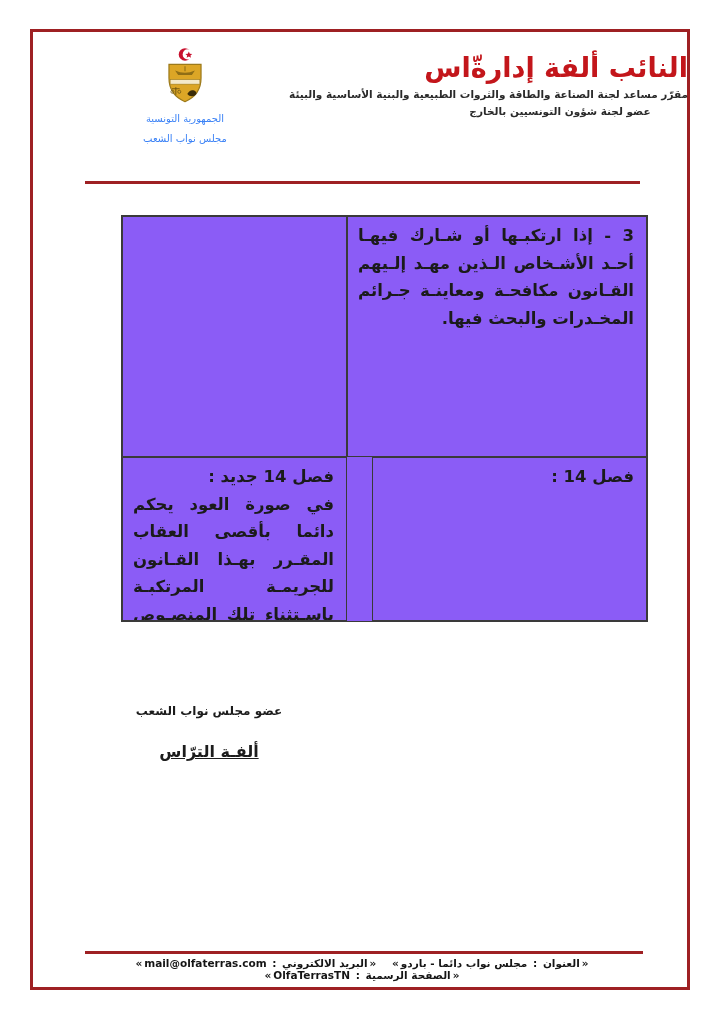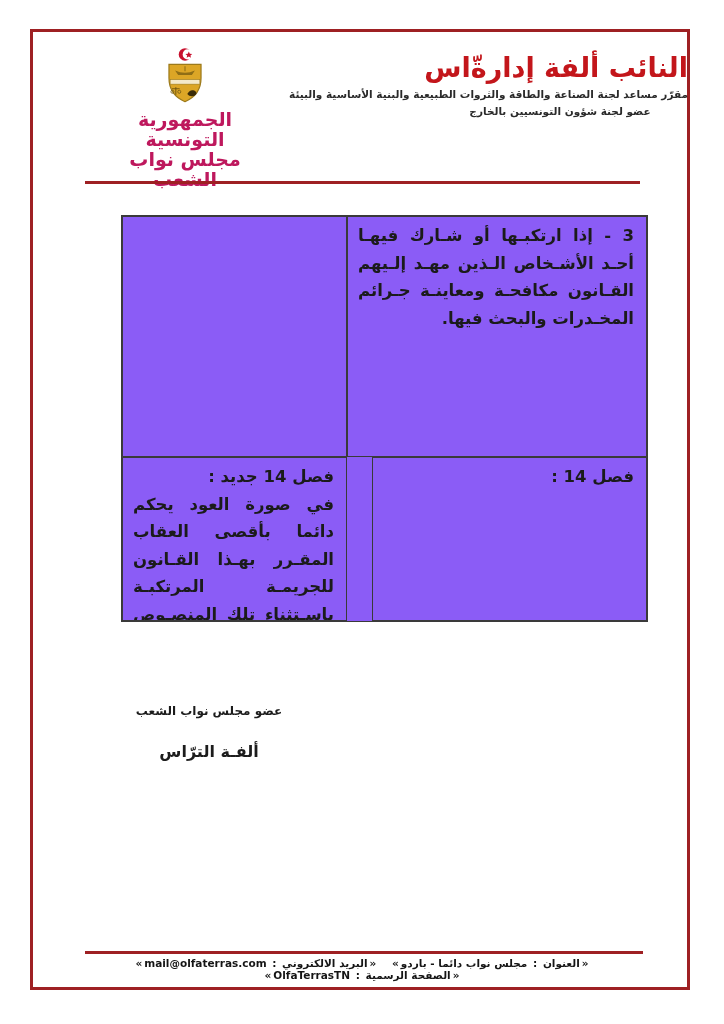--- a/index.html
+++ b/index.html
@@ -7,21 +7,21 @@
     position:relative;width:724px;height:1024px;background:#ffffff;overflow:hidden;
     font-family:"DejaVu Sans",sans-serif;color:#1c1c1c;
   }
   .frame{
     position:absolute;left:30px;top:29px;width:660px;height:961px;
     border:3px solid #9E2023;box-sizing:border-box;
   }
   
   .header-left{position:absolute;left:115px;top:46px;width:140px;text-align:center;}
   .emblem{display:block;margin:0 auto 5px auto;}
-  .hl-line{font-size:19px;font-weight:700;line-height:20px;direction:rtl;color:#be185d;}
+  .hl-line{font-size:10px;font-weight:400;line-height:20px;direction:rtl;color:#3b82f6;}
   
   .header-right{position:absolute;right:36px;top:50px;width:256px;text-align:center;direction:rtl;}
   .deputy-title{
     font-size:27px;font-weight:bold;color:#C3161B;line-height:36px;white-space:nowrap;
     letter-spacing:-1px;
   }
   .role{font-size:10.5px;font-weight:700;line-height:16.5px;color:#2a2a2a;white-space:nowrap;}
   
   .separator{position:absolute;left:85px;top:181px;width:555px;height:3px;background:#9E2023;}
   
@@ -34,21 +34,21 @@
     border:1px solid #3a3a3a;box-sizing:border-box;direction:rtl;
     padding:5px 12px 5px 10px;font-size:16.5px;font-weight:700;line-height:27.5px;
     text-align:justify;color:#1b1b1b;overflow:hidden;
   }
   .cell p{margin:0;}
   .cell p + p{margin-top:27px;}
   .cell-heading{font-weight:700;}
   
   .signature{position:absolute;left:118px;top:704px;width:182px;text-align:center;direction:rtl;}
   .sig-line1{font-size:12px;font-weight:700;}
-  .sig-line2{font-size:16px;font-weight:700;margin-top:24px;}
+  .sig-line2{font-size:16px;font-weight:700;margin-top:24px;text-decoration:underline;}
   
   .footer-line{position:absolute;left:85px;top:951px;width:558px;height:3px;background:#9E2023;}
   .footer-text{
     position:absolute;left:40px;top:957px;width:644px;text-align:center;direction:rtl;
     font-size:10.5px;font-weight:700;color:#151515;
   }
   .footer-text .seg{margin:0 5px;white-space:nowrap;}
   .footer-text .seg span{padding:0 1px;}
 </style>
 </head>

